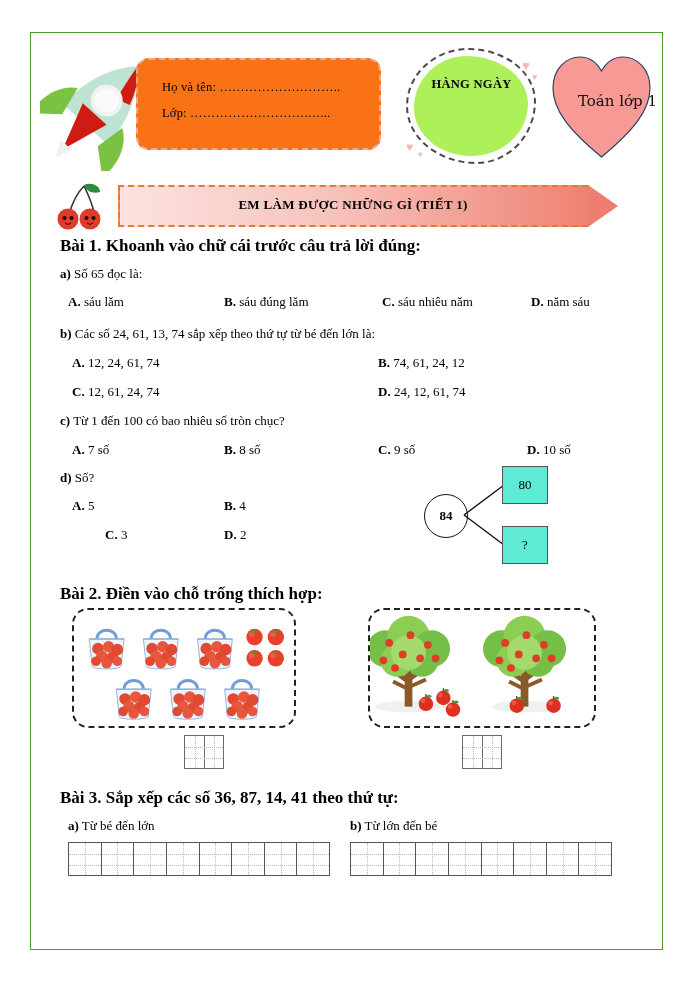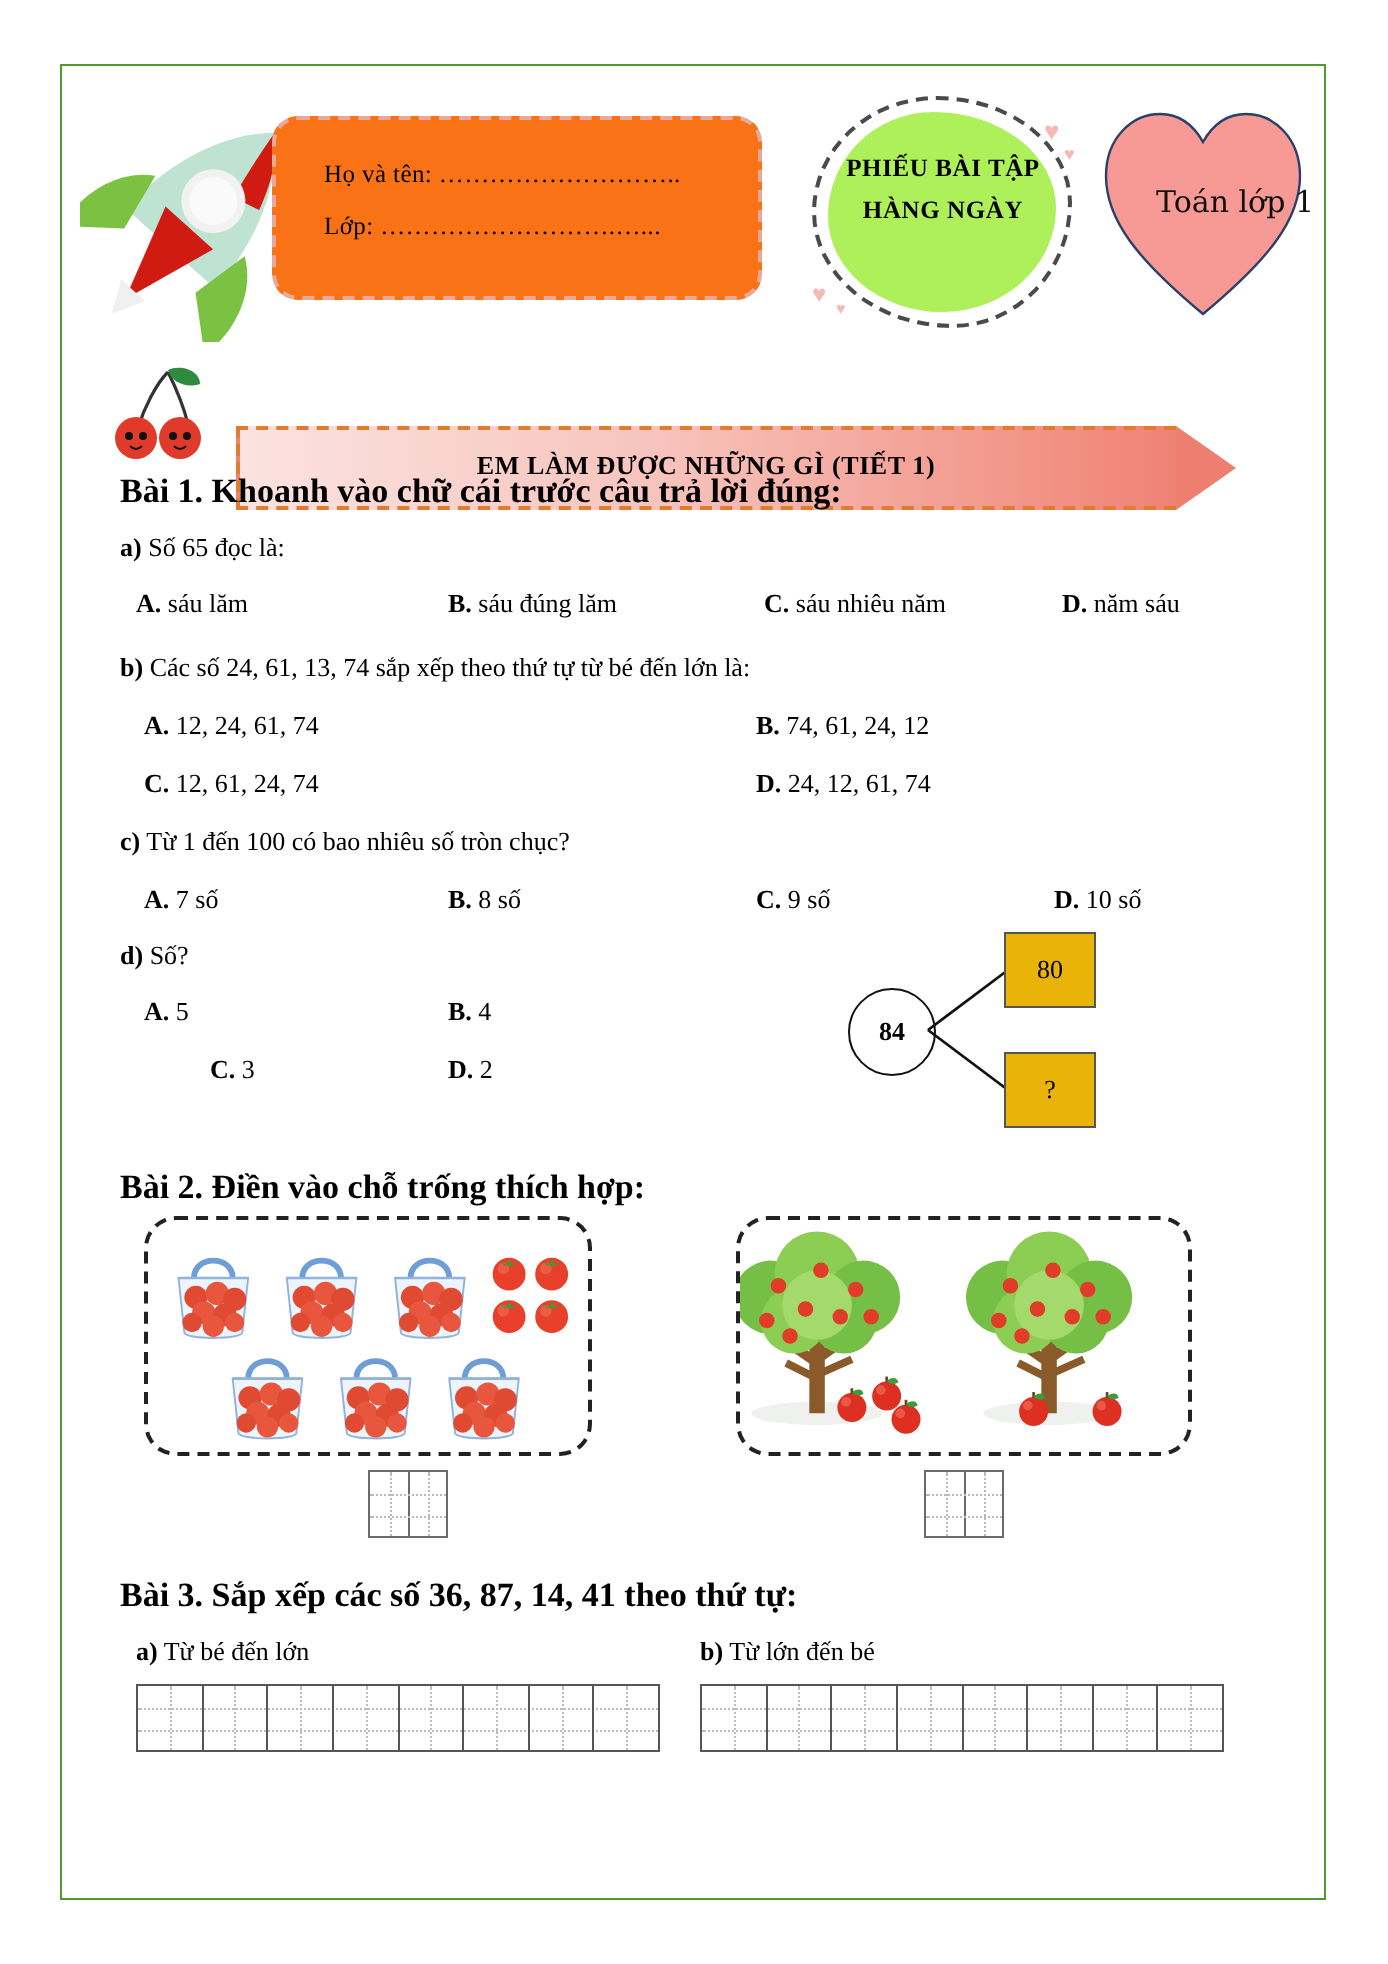--- a/index.html
+++ b/index.html
@@ -61,21 +61,21 @@
   .heart-wrap { position: absolute; left: 513px; top: 14px; width: 105px; height: 110px; }
   .heart-text {
     position: absolute; left: 16px; top: 40px; width: 105px; text-align: center;
     font-family: "DejaVu Serif", serif; font-size: 15px; color: #111;
   }
 
   
   .banner-row { position: absolute; left: 36px; top: 182px; width: 622px; height: 48px; }
   .cherries { position: absolute; left: 18px; top: 0px; width: 55px; height: 48px; }
   .banner {
-    position: absolute; left: 82px; top: 3px; width: 506px; height: 42px; margin-top: 28px;
+    position: absolute; left: 82px; top: 3px; width: 506px; height: 42px;
   }
   .banner-body {
     position: absolute; left: 0; top: 0; width: 470px; height: 42px;
     background: linear-gradient(to right, #fbe3e0 0%, #f7c3bc 45%, #ef8273 100%);
     border: 2px dashed #e07b30; border-right: none; box-sizing: border-box;
   }
   .banner-tip {
     position: absolute; left: 470px; top: 0; width: 0; height: 0;
     border-top: 21px solid transparent; border-bottom: 21px solid transparent;
     border-left: 30px solid #ee7f70;
@@ -94,21 +94,21 @@
   
   .bond { position: absolute; left: 424px; top: 466px; width: 130px; height: 98px; }
   .bond-circle {
     position: absolute; left: 0px; top: 28px; width: 42px; height: 42px;
     border: 1.6px solid #111; border-radius: 50%;
     font-weight: bold; font-size: 13px; text-align: center; line-height: 42px;
   }
   .bond-box {
     position: absolute; width: 46px; height: 38px;
     border: 1.6px solid #555; box-sizing: border-box;
-    font-size: 13px; text-align: center; line-height: 36px; background: #eab308;
+    font-size: 13px; text-align: center; line-height: 36px; background: #5eead4;
   }
   .bond-box.top { left: 78px; top: 0px; }
   .bond-box.bot { left: 78px; top: 60px; }
 
   
   .panel {
     position: absolute; border: 2px dashed #222; border-radius: 16px;
     box-sizing: border-box; background: #fff;
   }
   .panel-left  { left: 72px;  top: 608px; width: 224px; height: 120px; }
@@ -184,21 +184,20 @@
 
   <div class="name-box">
     <div class="name-line">Họ và tên: ………………………..</div>
     <div class="name-line">Lớp: ……………………….…...</div>
   </div>
 
   <div class="cloud-wrap">
     <div class="cloud-dash"></div>
     <div class="cloud-fill"></div>
     <div class="cloud-text">
-      <div>PHIẾU BÀI TẬP</div>
       <div>HÀNG NGÀY</div>
     </div>
     <span class="mini-heart" style="left:118px;top:14px;font-size:13px;">♥</span>
     <span class="mini-heart" style="left:128px;top:28px;font-size:9px;">♥</span>
     <span class="mini-heart" style="left:2px;top:96px;font-size:12px;">♥</span>
     <span class="mini-heart" style="left:14px;top:106px;font-size:8px;">♥</span>
   </div>
 
   <div class="heart-wrap">
     <svg viewBox="0 0 105 110" width="105" height="110">

